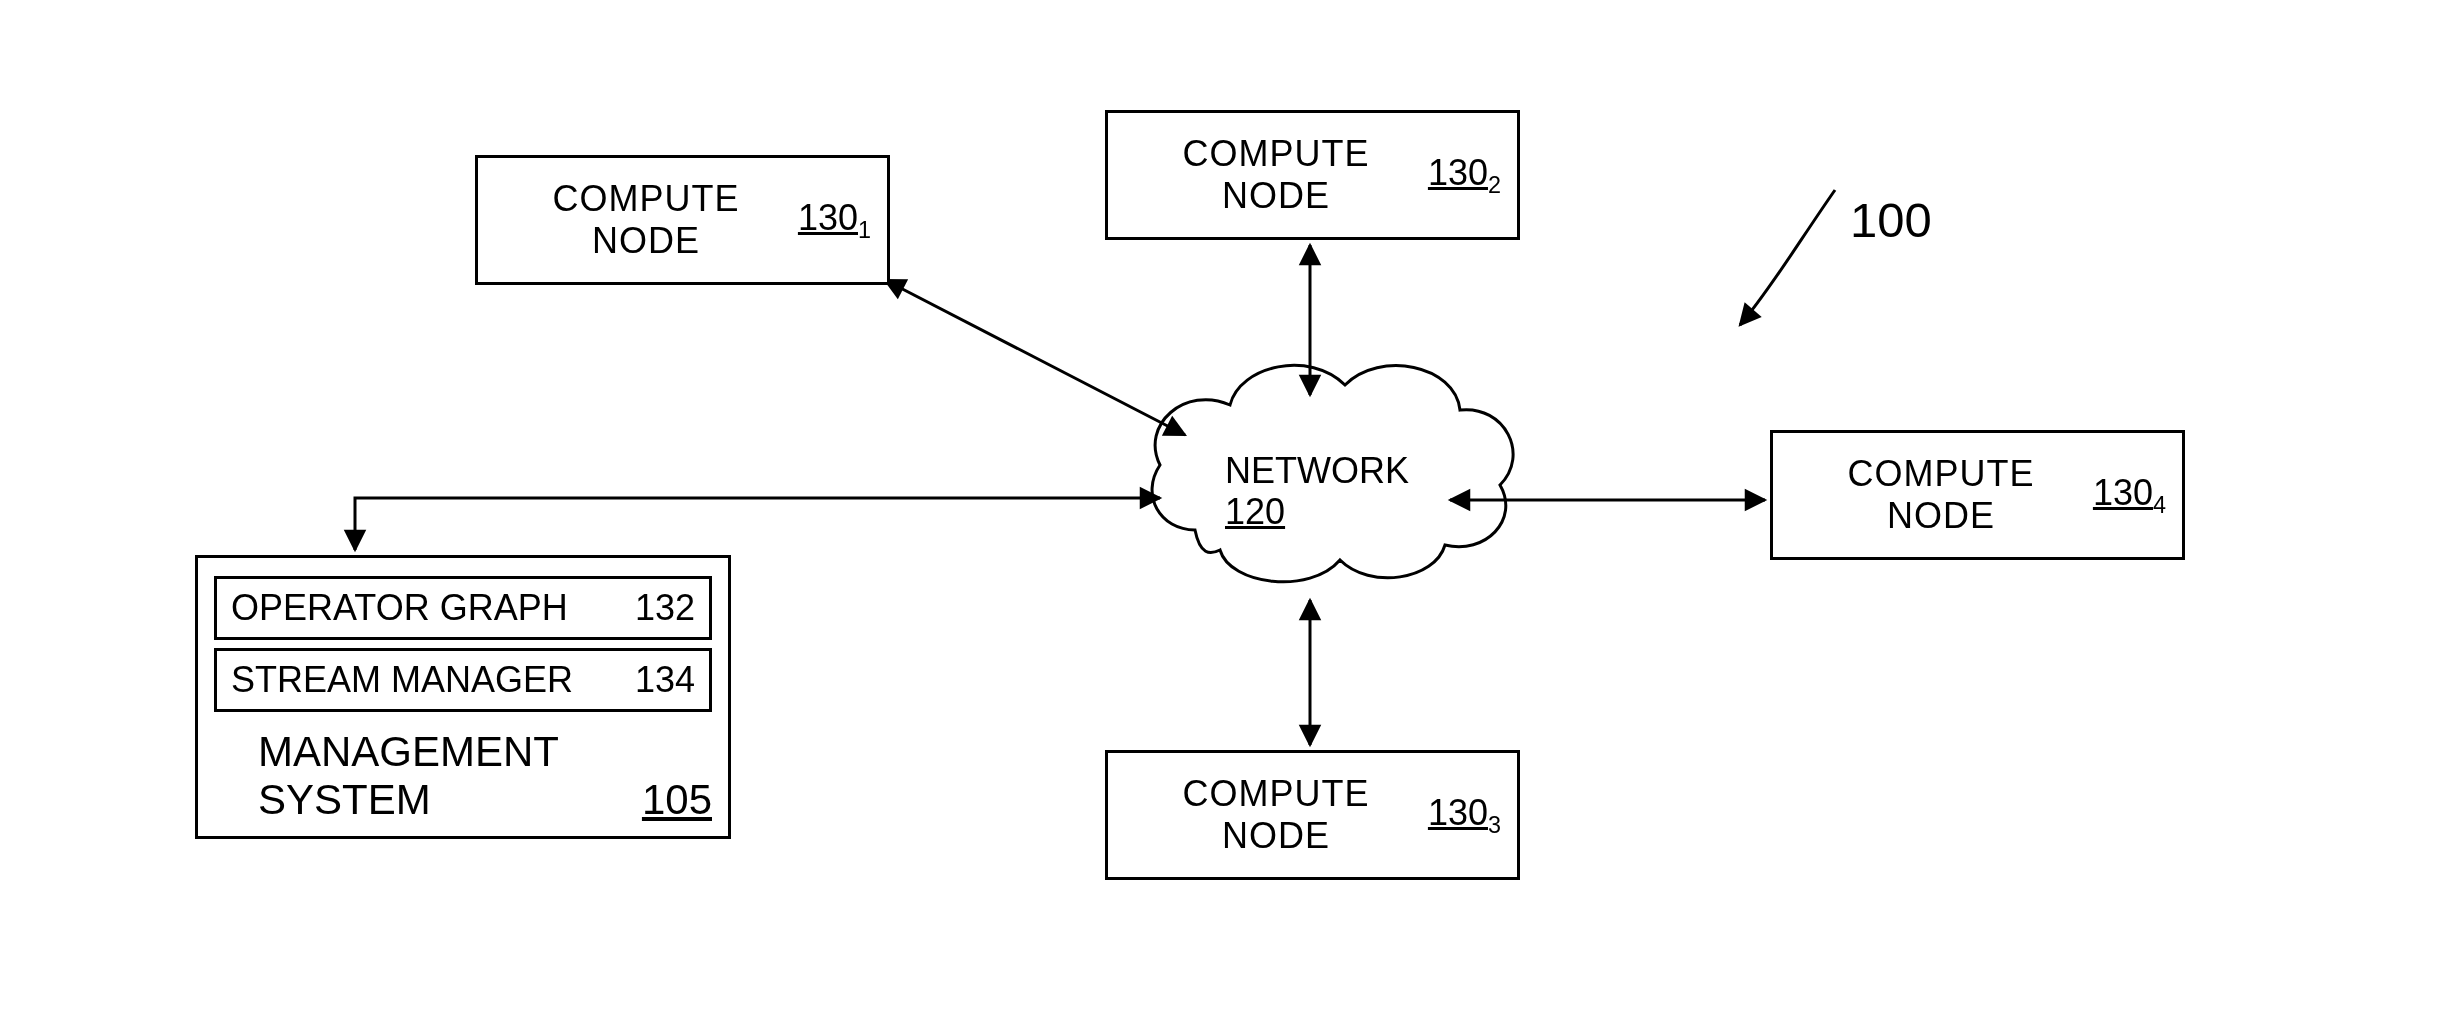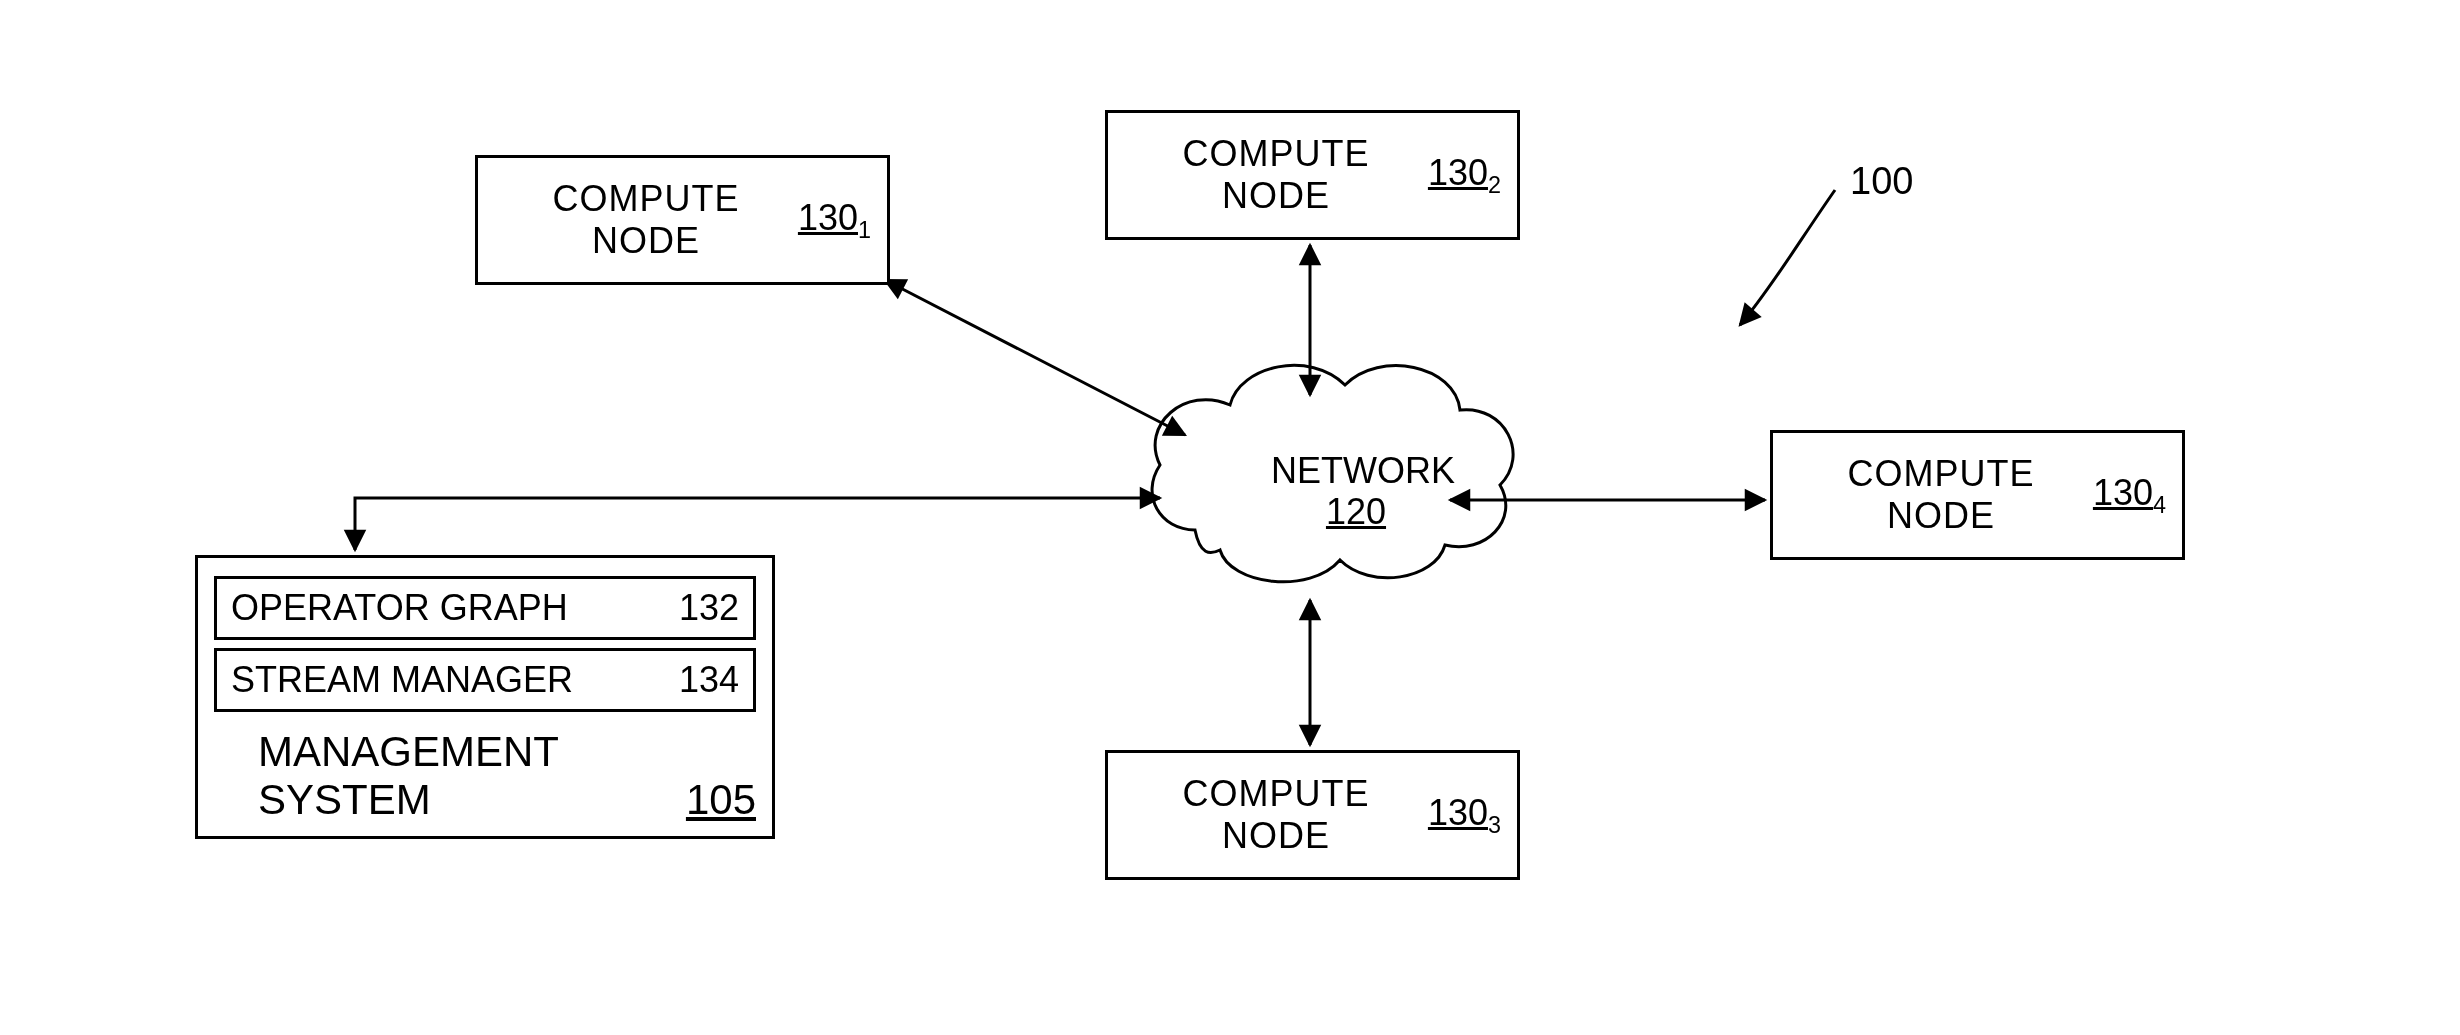--- a/index.html
+++ b/index.html
@@ -51,28 +51,28 @@
     padding: 8px 16px 12px 16px;
     display: flex;
     justify-content: space-between;
     align-items: flex-end;
     font-size: 42px;
     margin-left: 44px;
   }
   .mgmt-row .ref { text-decoration: underline; margin-left: 24px; }
   .network-label {
     position: absolute;
-    text-align: center;
+    text-align: left;
     line-height: 1.15;
-    margin-left: 46px;
   }
   .network-label .base { text-decoration: underline; }
   .fig-ref {
     position: absolute;
-    font-size: 38px;
+    font-size: 49px;
+    margin-top: 32px;
   }
   svg.overlay {
     position: absolute;
     left: 0; top: 0;
     width: 2460px;
     height: 1035px;
     pointer-events: none;
   }
 </style>
 </head>
@@ -132,21 +132,21 @@
     </div>
   </div>
 
   <div class="box" style="left:1770px; top:430px; width:415px; height:130px;">
     <div class="title">COMPUTE NODE</div>
     <div class="num">
       <span class="base">130</span><span class="sub">4</span>
     </div>
   </div>
 
-  <div style="position:absolute; left:195px; top:555px; width:580px; border:3px solid #000; box-sizing:border-box; padding-top:10px;">
+  <div style="position:absolute; left:195px; top:555px; width:536px; border:3px solid #000; box-sizing:border-box; padding-top:10px;">
     <div class="inner-row">
       <span>OPERATOR GRAPH</span>
       <span class="ref">132</span>
     </div>
     <div class="inner-row">
       <span>STREAM MANAGER</span>
       <span class="ref">134</span>
     </div>
     <div class="mgmt-row">
       <span>MANAGEMENT SYSTEM</span>

